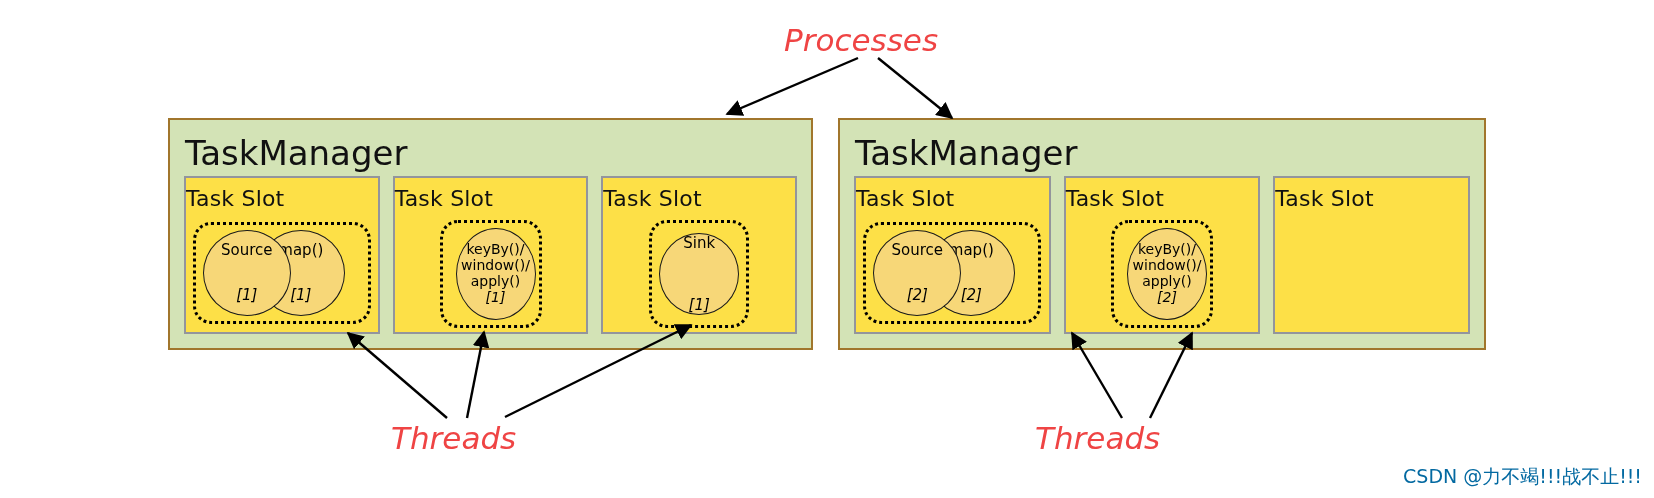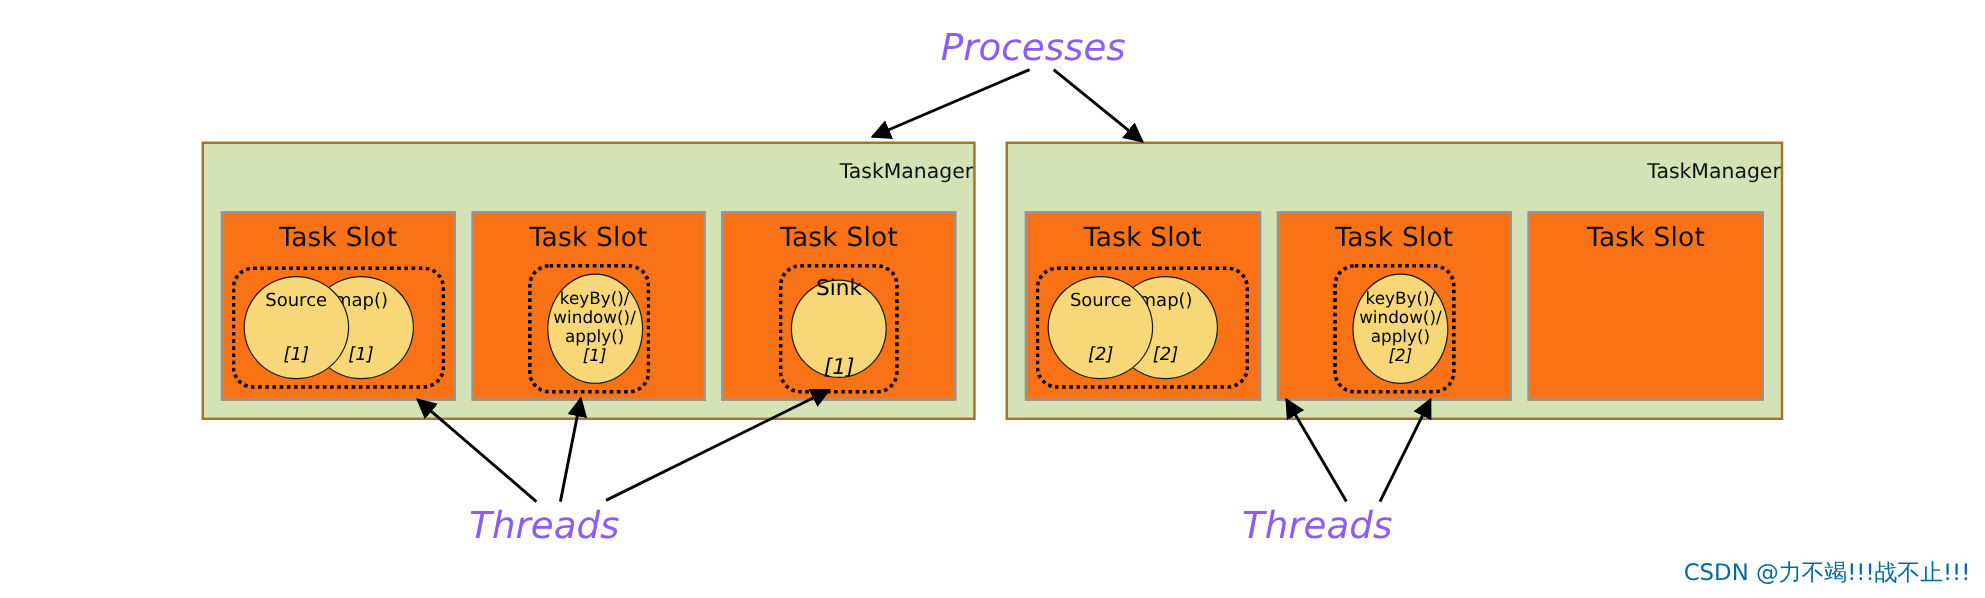--- a/index.html
+++ b/index.html
@@ -31,21 +31,21 @@
     height: 498px;
     pointer-events: none;
   }
 
   
   .italic-label {
     position: absolute;
     font-style: italic;
     font-weight: 400;
     white-space: nowrap;
-    color: #8b5cf6;
+    color: #ef4444;
   }
   #processes-label {
     left: 784px;
     top: 22px;
     font-size: 31px;
   }
   #threads-left-label {
     left: 391px;
     top: 420px;
     font-size: 31px;
@@ -66,44 +66,44 @@
     box-sizing: border-box;
   }
   #taskmanager-1 { left: 168px; width: 645px; }
   #taskmanager-2 { left: 838px; width: 648px; }
 
   .tm-title {
     position: absolute;
     left: 15px;
     right: 0;
     top: 13px;
-    text-align: right;
-    font-size: 17px;
+    text-align: left;
+    font-size: 34px;
     color: #111;
   }
 
   .slot-row {
     position: absolute;
     left: 14px;
     right: 14px;
     top: 56px;
     bottom: 14px;
     display: flex;
     gap: 13px;
   }
 
   .task-slot {
     flex: 1 1 0;
-    background: #f97316;
+    background: #fde047;
     border: 2px solid #93959c;
     box-sizing: border-box;
     position: relative;
     display: flex;
     flex-direction: column;
-    align-items: center;
+    align-items: flex-start;
   }
   .slot-title {
     margin-top: 8px;
     font-size: 22px;
     color: #111;
     letter-spacing: 0.2px;
   }
 
   
   .thread-box {
@@ -172,21 +172,21 @@
 
   .bubble.tall {
     width: 80px;
     height: 92px;
     font-size: 14px;
     margin-left: 10px;
   }
   .bubble.round {
     width: 80px;
     height: 82px;
-    font-size: 18px;
+    font-size: 15px;
     gap: 45px;
   }
 
   
   #watermark {
     position: absolute;
     right: 12px;
     bottom: 8px;
     font-size: 19px;
     color: #0369a1;

